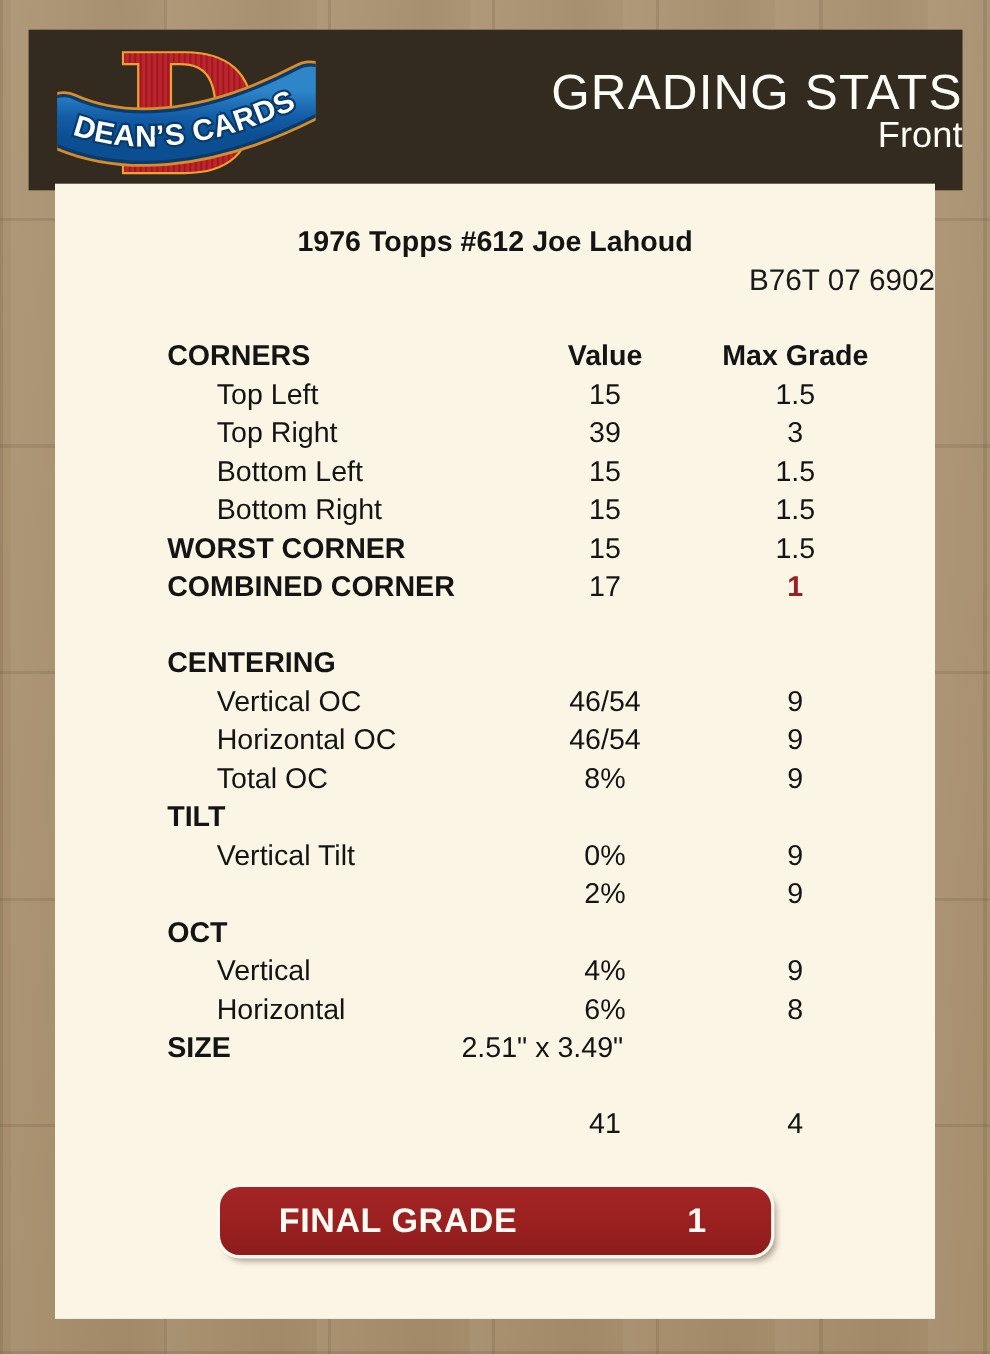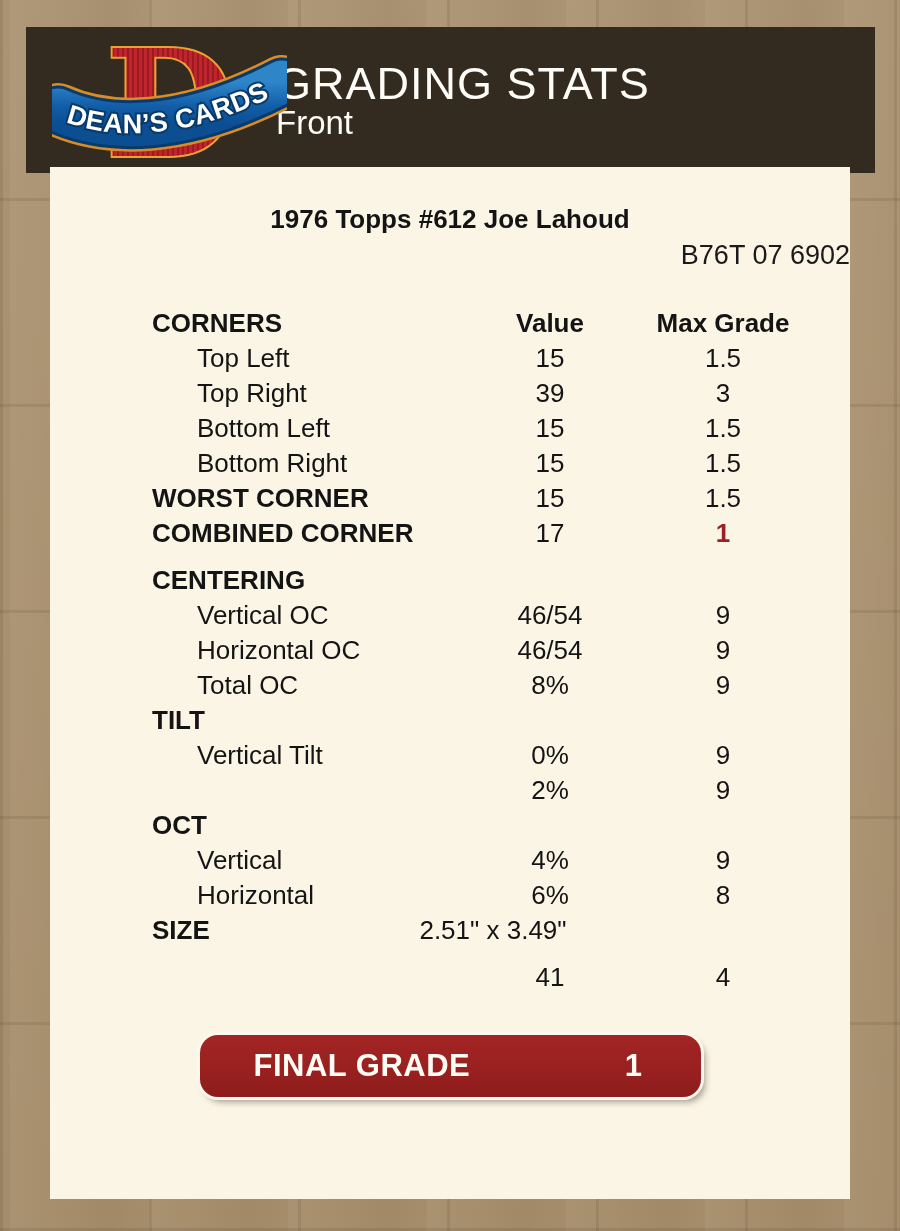--- a/index.html
+++ b/index.html
@@ -12,32 +12,32 @@
       repeating-linear-gradient(90deg, rgba(72,56,38,0.13) 0px, rgba(72,56,38,0.13) 3px, transparent 3px, transparent 149px),
       repeating-linear-gradient(90deg, rgba(255,248,230,0.05) 10px, transparent 70px, rgba(120,95,65,0.08) 110px, transparent 149px),
       linear-gradient(180deg,#ab9473,#a58d6b);
   }
   .header{
     position:absolute;left:26px;top:27px;width:849px;height:146px;
     background:#332a20;display:flex;align-items:center;
   }
   .logo-box{width:250px;height:146px;position:relative;flex:0 0 auto;}
   .logo-box svg{position:absolute;left:26px;top:5px;}
-  .header-text{flex:1;text-align:left;color:#fdfcf7;line-height:1;}
+  .header-text{flex:1;text-align:right;color:#fdfcf7;line-height:1;}
   .header-title{font-size:45px;letter-spacing:1px;}
   .header-sub{font-size:33px;}
   .panel{
     position:absolute;left:50px;top:167px;width:800px;height:1032px;
     background:#fbf5e6;
   }
   .card-title{margin-top:34px;text-align:center;font-size:26px;font-weight:bold;color:#141414;line-height:36px;}
   .card-sub{text-align:right;font-size:27px;color:#1a1a1a;line-height:37px;}
   .stats{margin-top:32px;}
   .row{position:relative;height:35px;line-height:35px;font-size:26px;color:#141414;}
-  .row.gap{margin-top:12px;}
+  .row.gap{margin-top:34px;}
   .lab{position:absolute;left:147px;white-space:nowrap;}
   .section .lab{left:102px;font-weight:bold;}
   .val{position:absolute;left:400px;width:200px;text-align:center;}
   .val.size{left:318px;width:250px;}
   .max{position:absolute;left:593px;width:160px;text-align:center;}
   .hd{font-weight:bold;}
   .red{color:#9b2026;font-weight:bold;}
   .final-btn{
     position:relative;margin:40px auto 0 auto;width:501px;height:62px;
     background:linear-gradient(180deg,#a32424 0%,#9a2020 55%,#8d1c1c 100%);

